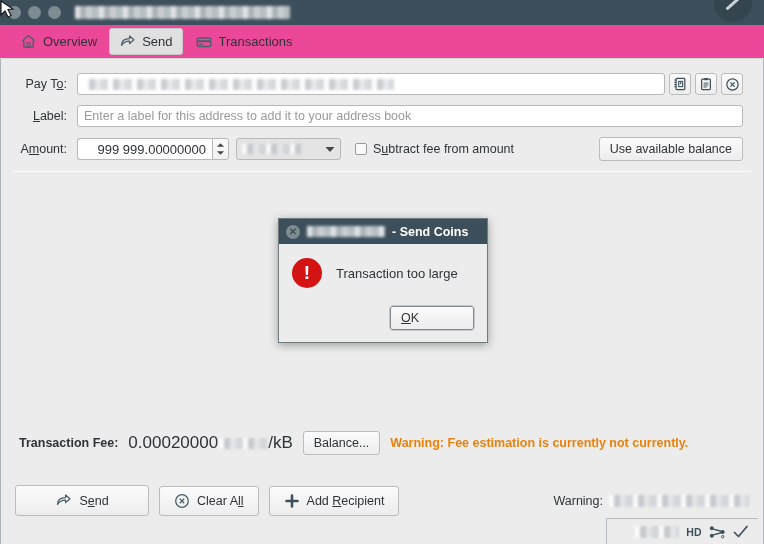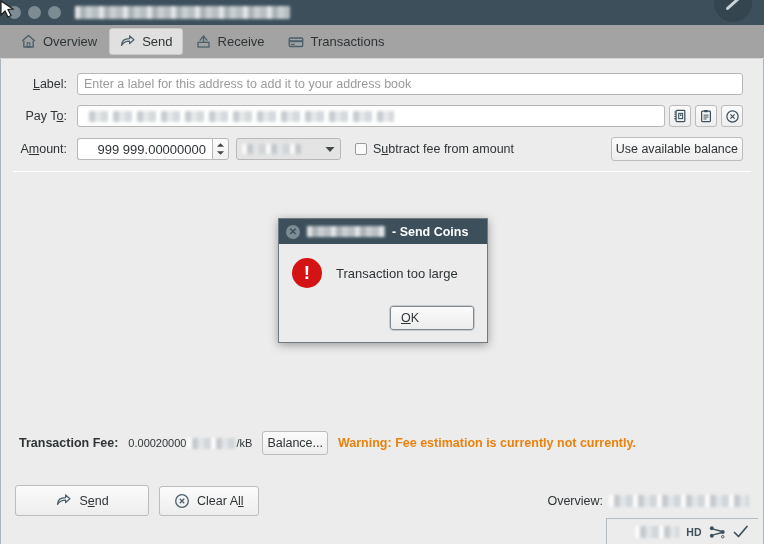--- a/index.html
+++ b/index.html
@@ -38,21 +38,21 @@
   }
   .corner-orb::after {
     content:""; position:absolute; left:10px; top:18px;
     width:18px; height:2.5px; background:#c8d2d8;
     transform:rotate(-42deg); border-radius:2px;
   }
   .cursor-arrow { position:absolute; left:0; top:0; width:22px; height:22px; }
 
   
   .toolbar {
-    height:34px; background:#a3a3a3;
+    height:34px; background:#ec4899;
     border-bottom:1px solid #d6d6d6;
     display:flex; align-items:center; padding-left:10px; gap:2px;
   }
   .tab {
     display:flex; align-items:center; gap:6px;
     padding:4px 9px; border-radius:3px;
     border:1px solid transparent; font-size:13px; color:#2e3436;
   }
   .tab.active { background:#e0e0e0; border-color:#c9c9c9; }
   .tab svg { display:block; }
@@ -107,33 +107,33 @@
     padding:0 5px;
   }
   .combo .blur { width:60px; height:10px; }
   .chk {
     width:12px; height:12px; border:1px solid #9a9a9a; border-radius:2px;
     background:#fafafa; margin-left:14px; margin-right:6px; flex:none;
   }
   .btn {
     border:1px solid #bcbcbc; border-radius:3px;
     background:linear-gradient(#fbfbfb,#ededed);
-    padding:4px 4px; font-size:12.5px; color:#2e3436;
+    padding:4px 10px; font-size:12.5px; color:#2e3436;
     display:inline-flex; align-items:center; gap:7px;
     white-space:nowrap;
   }
   .hr { height:1px; background:#d3d3d3; margin:6px 12px 0 12px; border-top:1px solid #fff; }
 
   
   .fee-row {
     position:absolute; left:0; right:0; bottom:89px;
     display:flex; align-items:center; padding-left:18px; gap:10px;
   }
   .fee-label { font-weight:bold; font-size:12.5px; }
-  .fee-val { font-size:11px; }
+  .fee-val { font-size:17px; }
   .fee-val .blur { width:48px; height:11px; margin:0 1px; }
   .warn { color:#e8820c; font-weight:bold; font-size:12.5px; }
 
   .actions {
     position:absolute; left:0; right:0; bottom:28px;
     display:flex; align-items:center; padding:0 14px; gap:10px;
   }
   .actions .btn { padding:6px 14px; }
   #send-bottom-button { width:134px; justify-content:center; }
   .balance {
@@ -209,47 +209,34 @@
     <span>Overview</span>
   </div>
 
   <div class="tab active">
     <svg width="17" height="17" viewBox="0 0 20 20">
       <path d="M3 14.5 C3 8.5 8 6.5 12.5 6.5 L12.5 3.5 L17.5 8 L12.5 12.5 L12.5 9.5 C8.5 9.5 5 11 3 14.5 Z" fill="none" stroke="#4a5f6b" stroke-width="1.5" stroke-linejoin="round"></path>
     </svg>
     <span>Send</span>
   </div>
 
-  <div class="tab">
-    <svg width="17" height="17" viewBox="0 0 20 20">
-      <path d="M5.5 9 L10 3.5 L14.5 9" fill="none" stroke="#4a5f6b" stroke-width="1.5" stroke-linejoin="round"></path>
-      <path d="M10 3.5 L10 10.5" fill="none" stroke="#4a5f6b" stroke-width="1.5"></path>
-      <rect x="3.5" y="11" width="13" height="5.5" fill="none" stroke="#4a5f6b" stroke-width="1.5"></rect>
-    </svg>
-    <span>Receive</span>
-  </div>
 
   <div class="tab">
     <svg width="18" height="18" viewBox="0 0 20 20">
       <rect x="2.5" y="5.5" width="15" height="9.5" rx="1.3" fill="none" stroke="#4a5f6b" stroke-width="1.5"></rect>
       <rect x="2.5" y="8" width="15" height="2.2" fill="#4a5f6b"></rect>
       <rect x="4.5" y="12" width="4" height="1.4" fill="#4a5f6b"></rect>
     </svg>
     <span>Transactions</span>
   </div>
 </div>
 
 <div class="body-area">
 
   <div class="form">
-
-    <div class="row">
-      <div class="lbl"><u>L</u>abel:</div>
-      <div class="inp placeholder" id="label-field">Enter a label for this address to add it to your address book</div>
-    </div>
 
     <div class="row">
       <div class="lbl">Pay T<u>o</u>:</div>
       <div class="inp" id="payto-field">
         <span class="blur payto-blur"></span>
       </div>
       <div class="iconbtn">
         <svg width="14" height="14" viewBox="0 0 16 16">
           <rect x="3.5" y="1.5" width="10" height="13" rx="1" fill="none" stroke="#3c4f5b" stroke-width="1.4"></rect>
           <rect x="6.5" y="5" width="4.5" height="6" fill="none" stroke="#3c4f5b" stroke-width="1.2"></rect>
@@ -263,20 +250,25 @@
           <rect x="6" y="1" width="4" height="2.6" rx="0.6" fill="#3c4f5b"></rect>
           <path d="M5.2 7 h5.6 M5.2 9.2 h5.6 M5.2 11.4 h3.6" stroke="#3c4f5b" stroke-width="1.1"></path>
         </svg>
       </div>
       <div class="iconbtn">
         <svg width="15" height="15" viewBox="0 0 16 16">
           <circle cx="8" cy="8" r="6" fill="none" stroke="#3c4f5b" stroke-width="1.3"></circle>
           <path d="M5.8 5.8 L10.2 10.2 M10.2 5.8 L5.8 10.2" stroke="#3c4f5b" stroke-width="1.3"></path>
         </svg>
       </div>
+    </div>
+
+    <div class="row">
+      <div class="lbl"><u>L</u>abel:</div>
+      <div class="inp placeholder" id="label-field">Enter a label for this address to add it to your address book</div>
     </div>
 
     <div class="row">
       <div class="lbl">A<u>m</u>ount:</div>
       <div class="spin-wrap">
         <div class="inp amount-inp">999 999.00000000</div>
         <div class="spinners">
           <svg width="9" height="6" viewBox="0 0 10 6">
             <path d="M5 1 L9 5 L1 5 Z" fill="#43484b"></path>
           </svg>
@@ -317,23 +309,29 @@
     </div>
 
     <div class="btn">
       <svg width="16" height="16" viewBox="0 0 16 16">
         <circle cx="8" cy="8" r="6.3" fill="none" stroke="#4a5f6b" stroke-width="1.3"></circle>
         <path d="M5.8 5.8 L10.2 10.2 M10.2 5.8 L5.8 10.2" stroke="#4a5f6b" stroke-width="1.3"></path>
       </svg>
       <span>Clear A<u>ll</u></span>
     </div>
 
+    <div class="btn">
+      <svg width="16" height="16" viewBox="0 0 16 16">
+        <path d="M8 2.5 L8 13.5 M2.5 8 L13.5 8" stroke="#3c4f5b" stroke-width="2.6" stroke-linecap="round"></path>
+      </svg>
+      <span>Add <u>R</u>ecipient</span>
+    </div>
 
     <div class="balance">
-      <span>Overview:</span>
+      <span>Warning:</span>
       <span class="blur"></span>
     </div>
   </div>
 
   <div class="statusbar">
     <span class="blur"></span>
     <span class="hd">HD</span>
     <svg width="17" height="14" viewBox="0 0 18 14">
       <circle cx="3" cy="3" r="2.1" fill="#3c4f5b"></circle>
       <circle cx="3" cy="11" r="2.1" fill="#3c4f5b"></circle>

